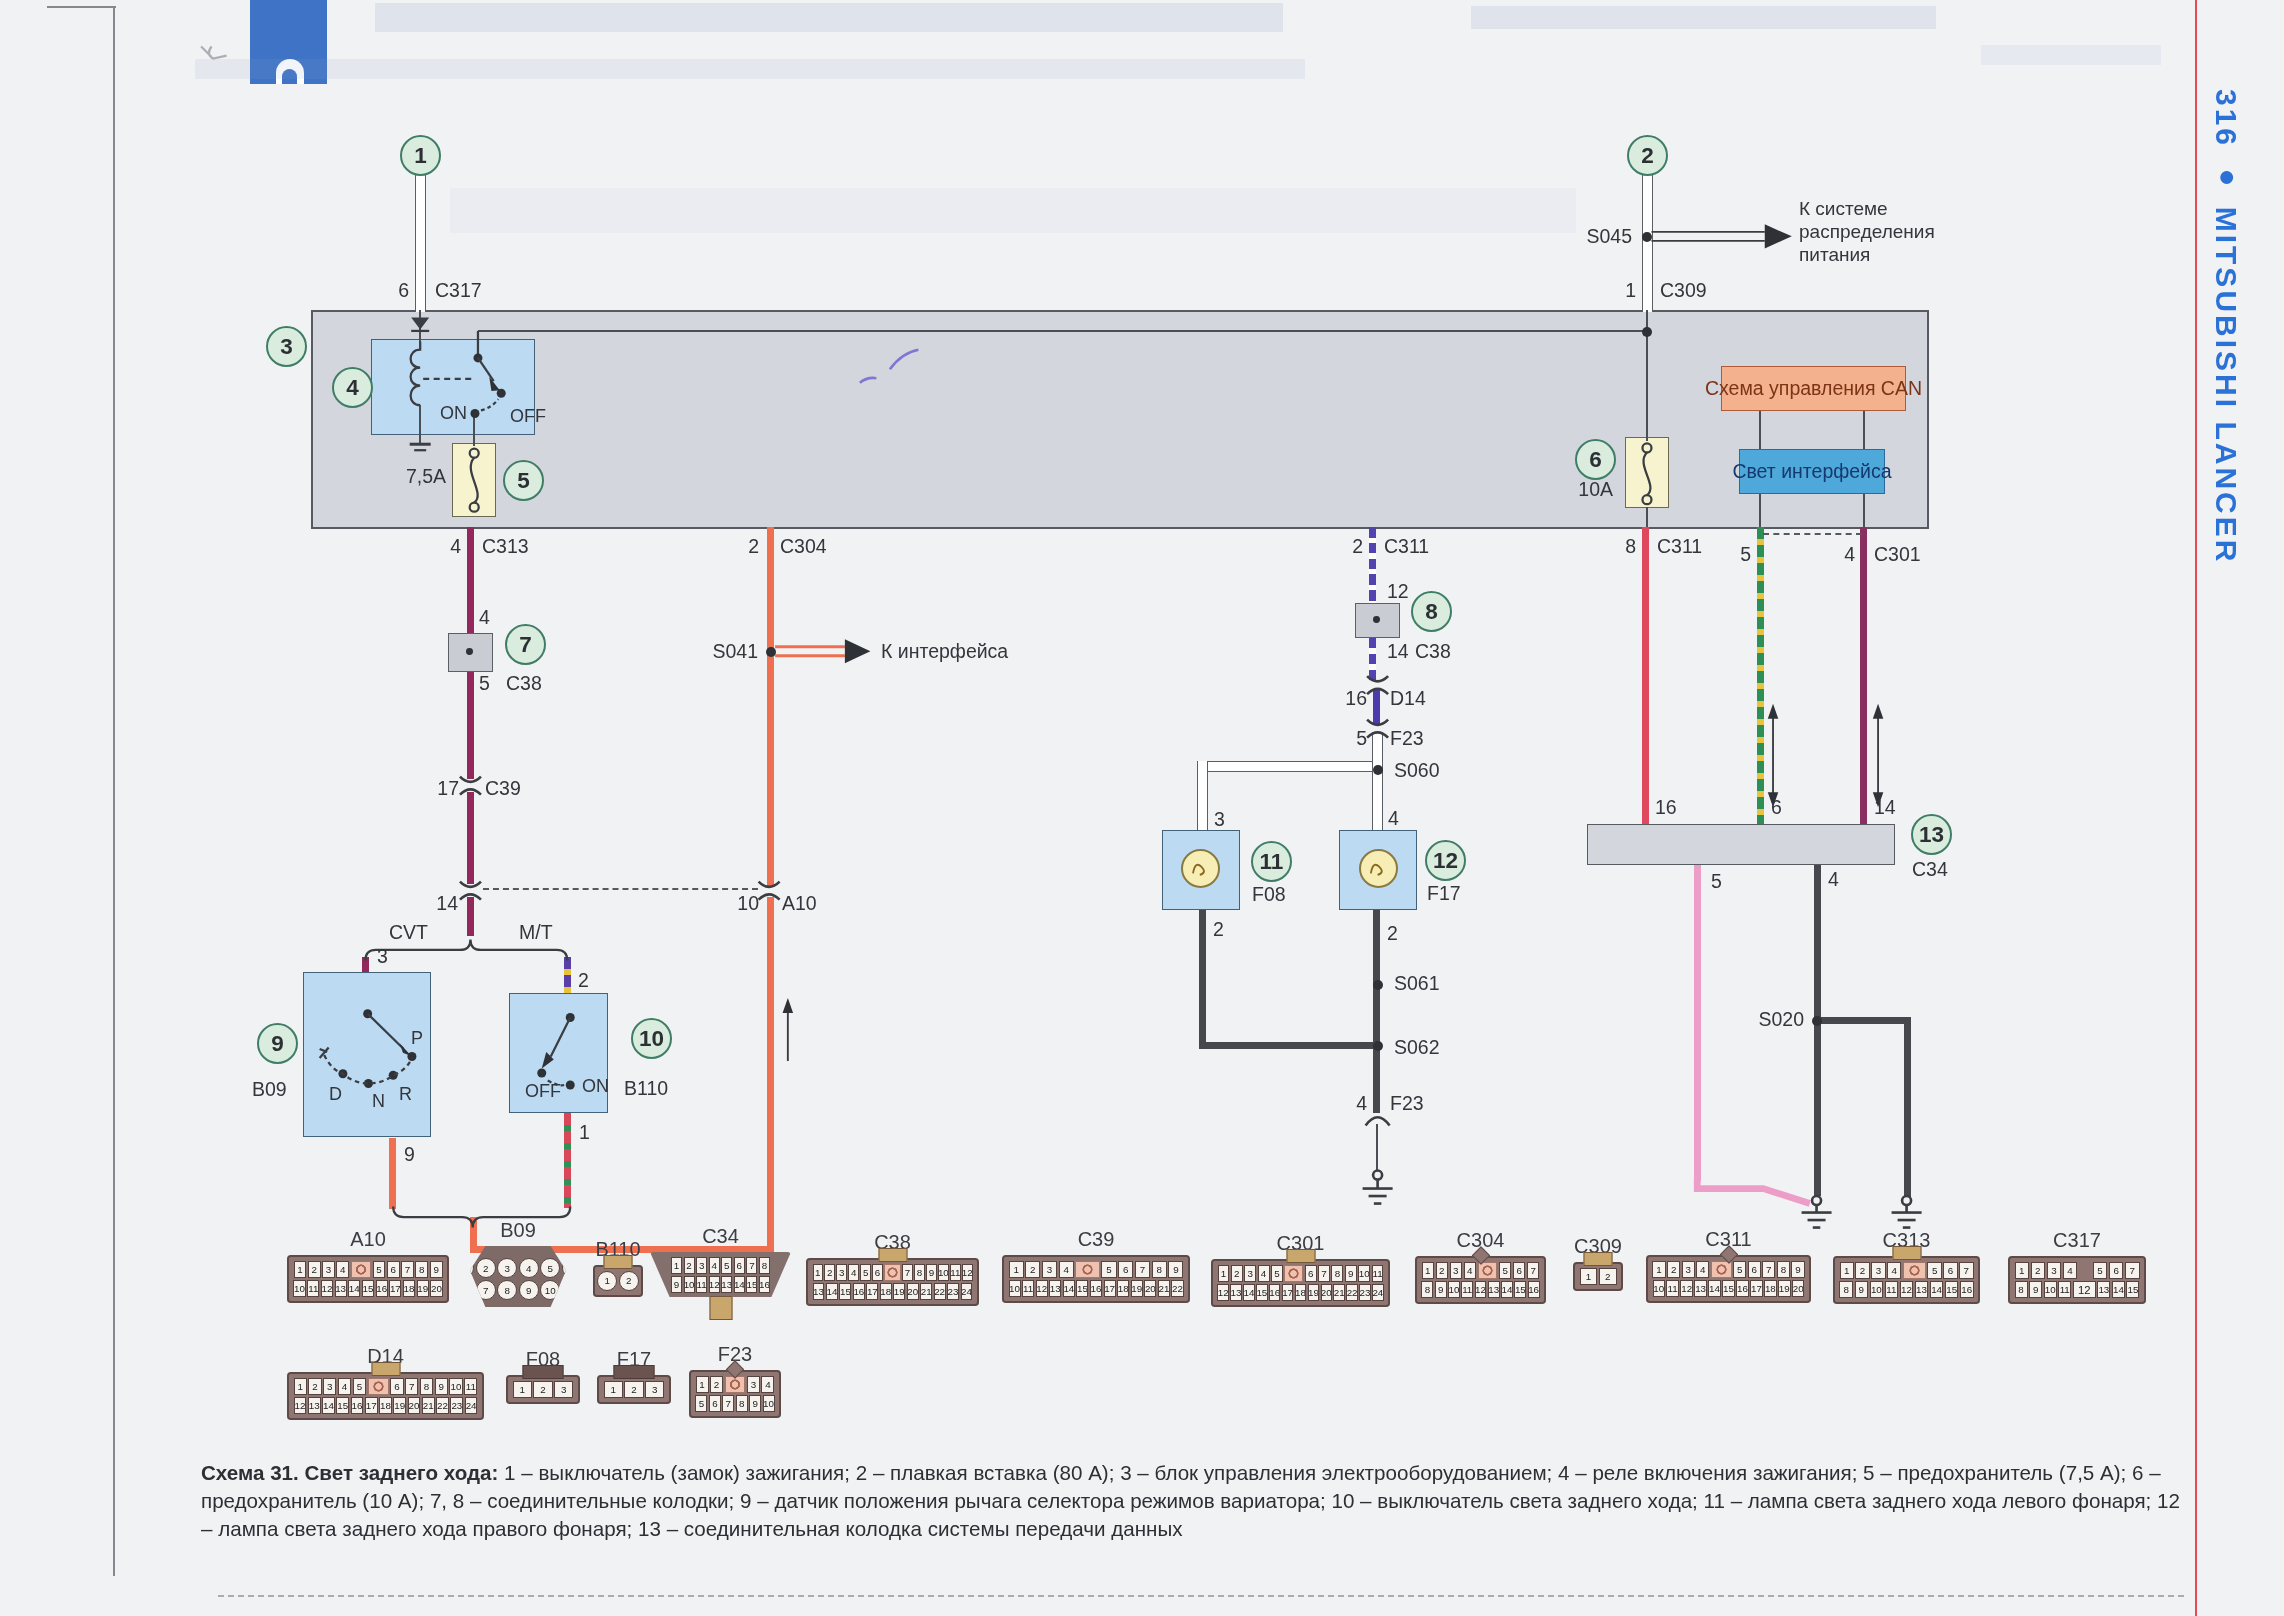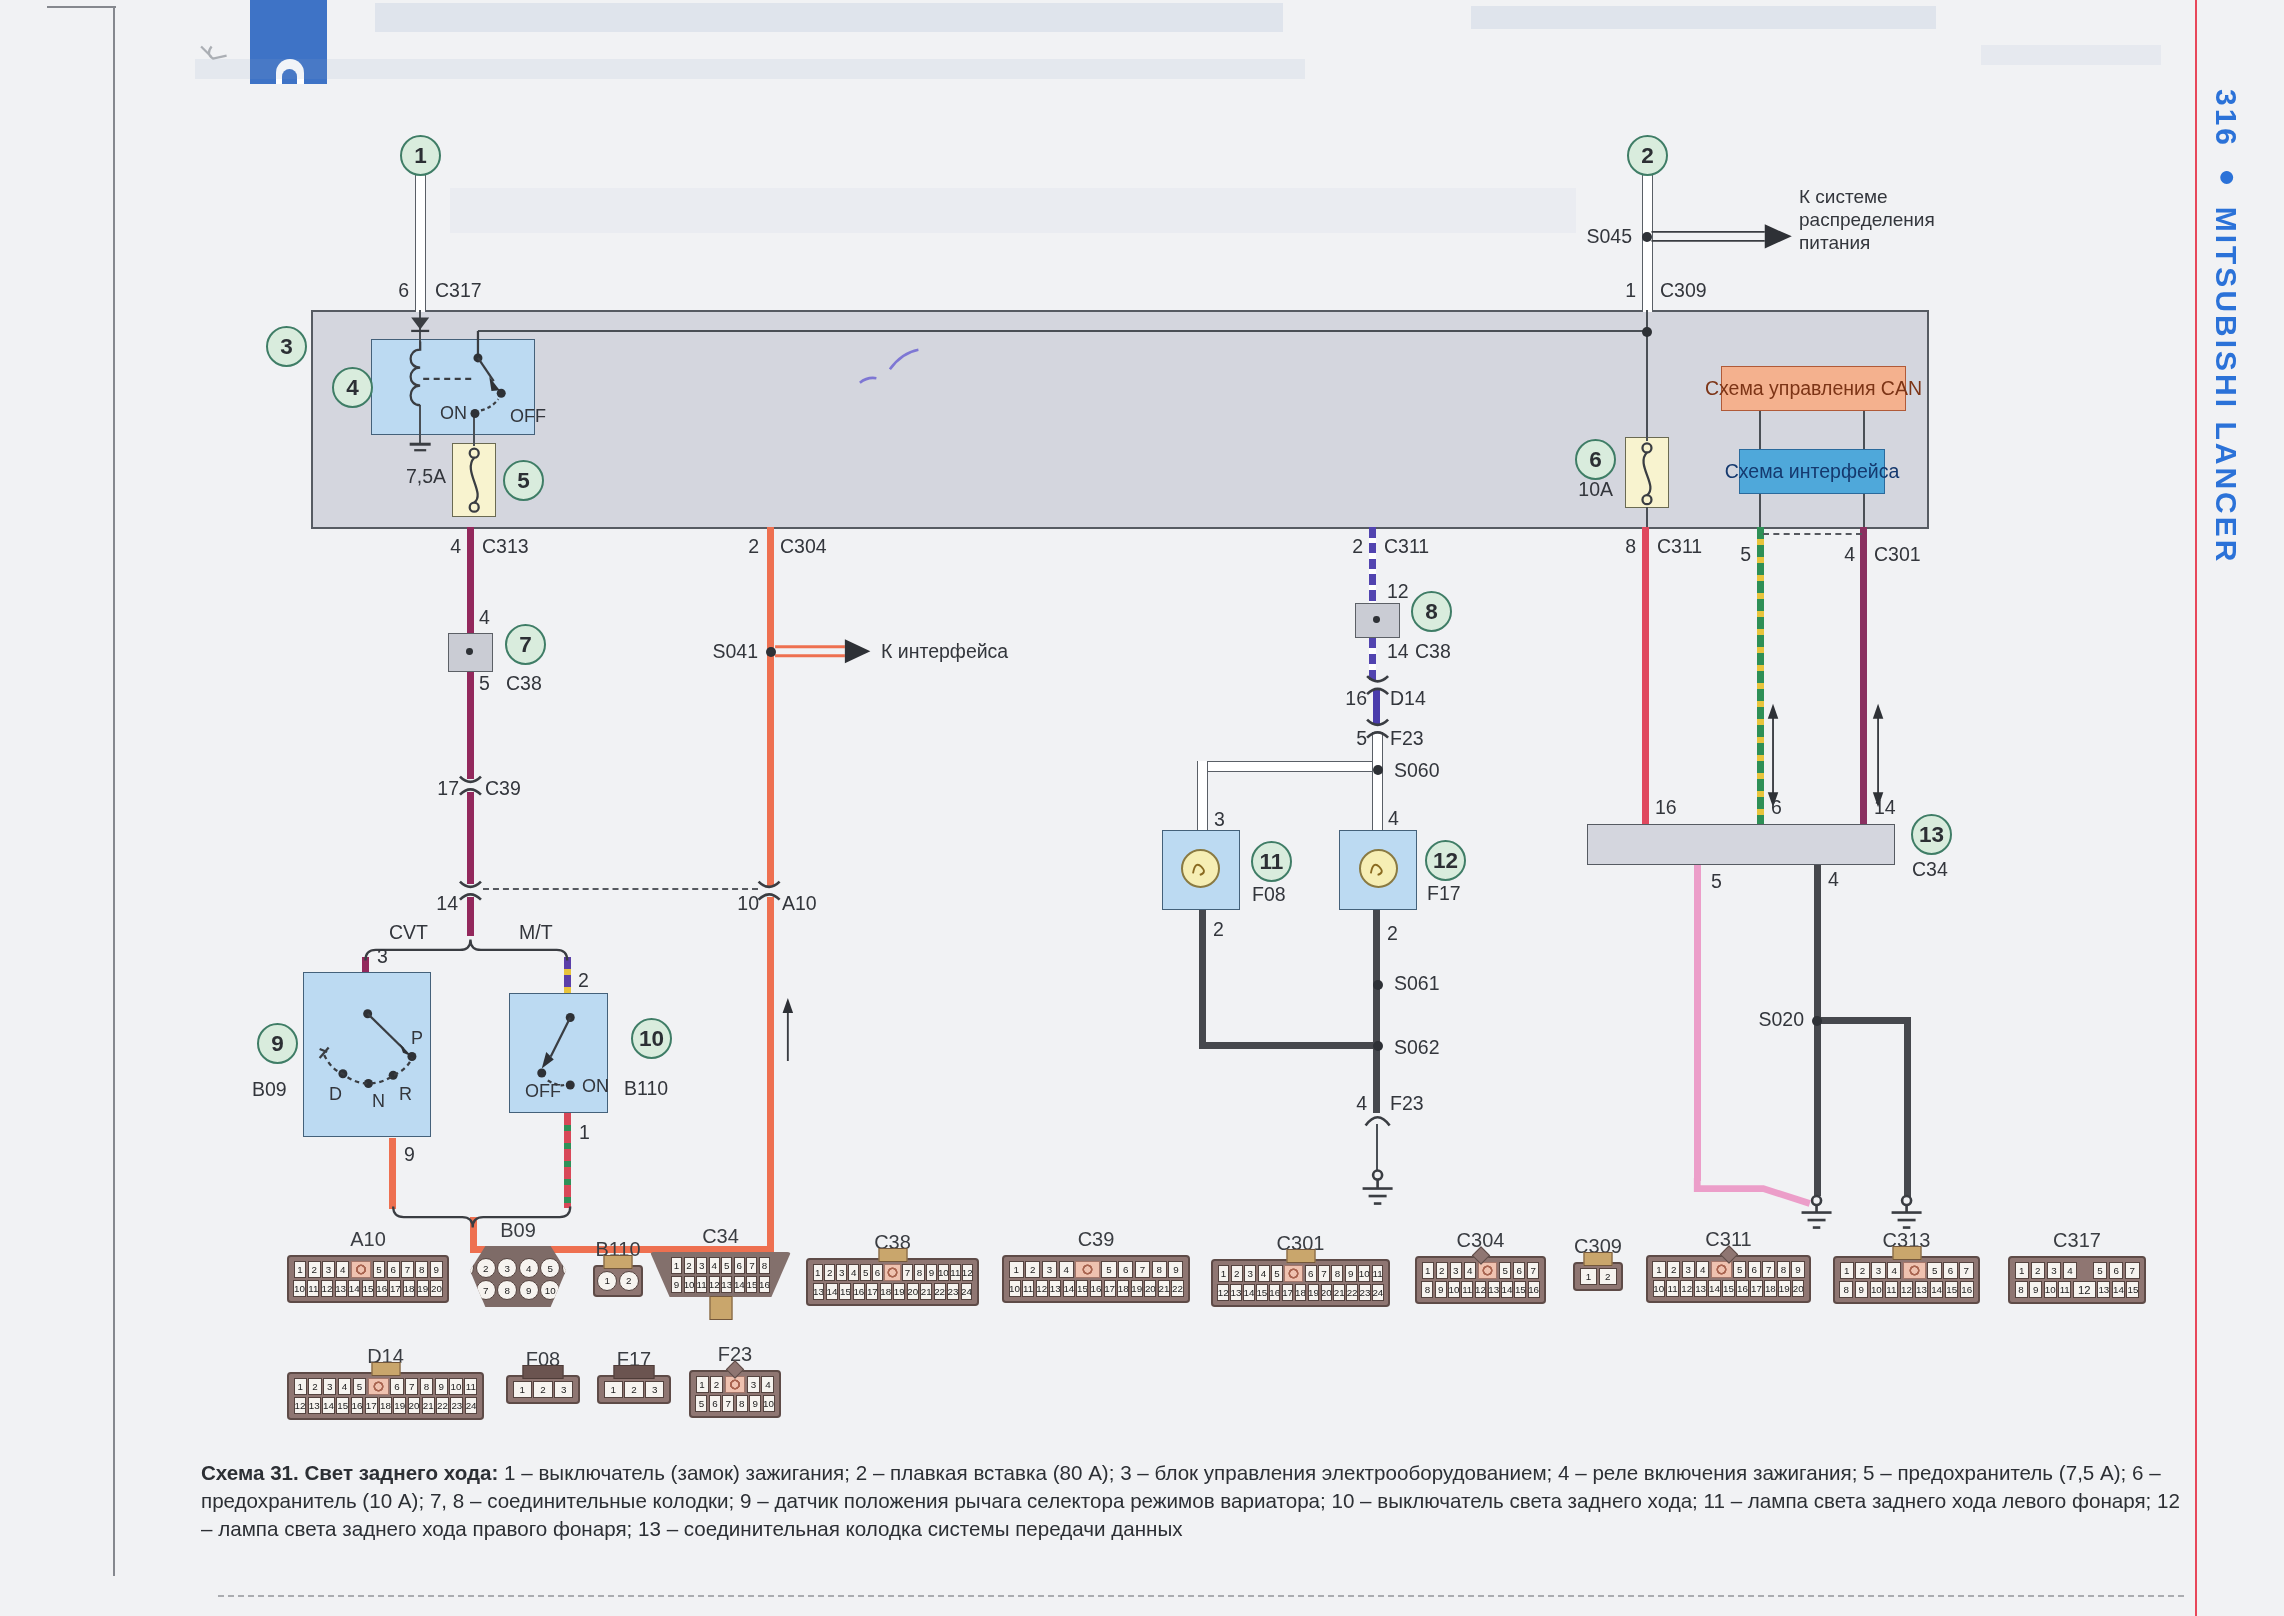--- a/index.html
+++ b/index.html
@@ -72,21 +72,21 @@
 
   <div class="box fusebox" style="left:1625px;top:437px;width:44px;height:71px;"></div>
 
   <div class="box" style="left:1721px;top:366px;width:185px;height:45px;background:#f4b18e;border:1.9px solid #b05a38;display:flex;align-items:center;justify-content:center;">
     <span class="lbl" style="position:static;color:#7c3416;">Схема управления CAN</span>
   </div>
 
   <div class="tw" style="left:1759px;top:411px;width:2.3px;height:118px;"></div>
   <div class="tw" style="left:1863px;top:411px;width:2.3px;height:118px;"></div>
   <div class="box" style="left:1739px;top:449px;width:146px;height:45px;background:#4fa8da;border:1.9px solid #2a6a9c;display:flex;align-items:center;justify-content:center;">
-    <span class="lbl" style="position:static;color:#15396e;">Схема интерфейса</span>
+    <span class="lbl" style="position:static;color:#15396e;">Свет интерфейса</span>
   </div>
 
   <div class="wd" style="left:415px;top:175px;height:137px;"></div>
   <div class="wd" style="left:1642px;top:175px;height:137px;"></div>
   <div class="wdh" style="left:1197px;top:761px;width:186px;"></div>
   <div class="wd" style="left:1197px;top:761px;height:72px;"></div>
   <div class="wd" style="left:1372px;top:732px;height:101px;"></div>
 
   <div class="tw" style="left:1646px;top:310px;width:2.3px;height:131px;"></div>
   <div class="tw" style="left:478px;top:330px;width:1171px;height:2.3px;"></div>
@@ -303,21 +303,21 @@
   <div class="co" style="left:631px;top:1018px;">10</div>
   <div class="co" style="left:1251px;top:841px;">11</div>
   <div class="co" style="left:1425px;top:840px;">12</div>
   <div class="co" style="left:1911px;top:814px;">13</div>
 
   <div class="lbl r" style="left:409px;top:281px;">6</div>
   <div class="lbl" style="left:435px;top:281px;">C317</div>
   <div class="lbl r" style="left:1636px;top:281px;">1</div>
   <div class="lbl" style="left:1660px;top:281px;">C309</div>
   <div class="lbl r" style="left:1632px;top:227px;">S045</div>
-  <div class="lbl" style="left:1799px;top:185px;width:204px;white-space:normal;font-size:19px;line-height:23px;">К системе распределения питания</div>
+  <div class="lbl" style="left:1799px;top:197px;width:204px;white-space:normal;font-size:19px;line-height:23px;">К системе распределения питания</div>
   <div class="lbl r sm" style="left:467px;top:404px;">ON</div>
   <div class="lbl sm" style="left:510px;top:407px;">OFF</div>
   <div class="lbl r" style="left:446px;top:467px;">7,5A</div>
   <div class="lbl r" style="left:1613px;top:480px;">10A</div>
   <div class="lbl r" style="left:461px;top:537px;">4</div>
   <div class="lbl" style="left:482px;top:537px;">C313</div>
   <div class="lbl r" style="left:759px;top:537px;">2</div>
   <div class="lbl" style="left:780px;top:537px;">C304</div>
   <div class="lbl r" style="left:1363px;top:537px;">2</div>
   <div class="lbl" style="left:1384px;top:537px;">C311</div>

